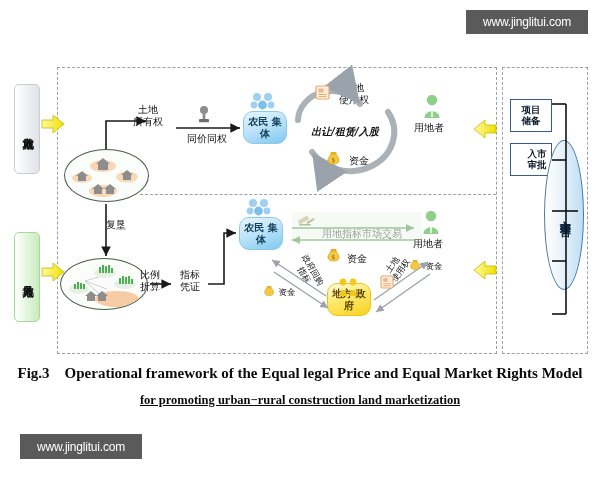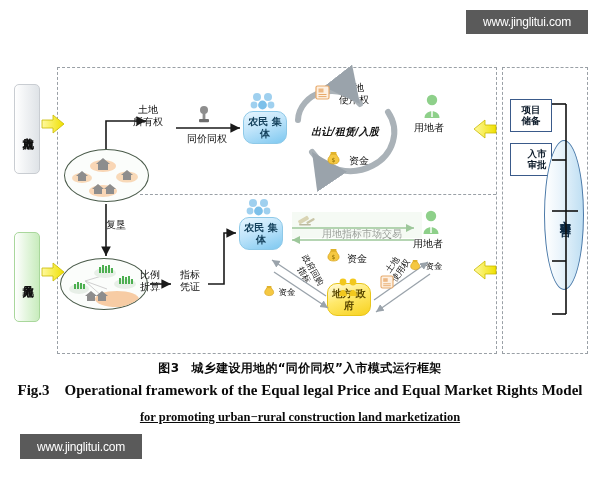--- a/index.html
+++ b/index.html
@@ -448,16 +448,15 @@
     <line x1="552" y1="160" x2="566" y2="160"></line>
     <line x1="552" y1="211" x2="566" y2="211"></line>
     <line x1="552" y1="261" x2="566" y2="261"></line>
     <line x1="552" y1="314" x2="566" y2="314"></line>
     <line x1="566" y1="104" x2="566" y2="314"></line>
     <line x1="566" y1="211" x2="578" y2="211"></line>
   </g>
 </svg>
 
 <div class="abs" id="caption">
-  <div id="cap-cn">图3　城乡建设用地的“同价同权”入市模式运行框架</div>
   <div id="cap-en1">Fig.3　Operational framework of the Equal legal Price and Equal Market Rights Model</div>
   <div id="cap-en2">for promoting urban−rural construction land marketization</div>
 </div>
 
 </body></html>

